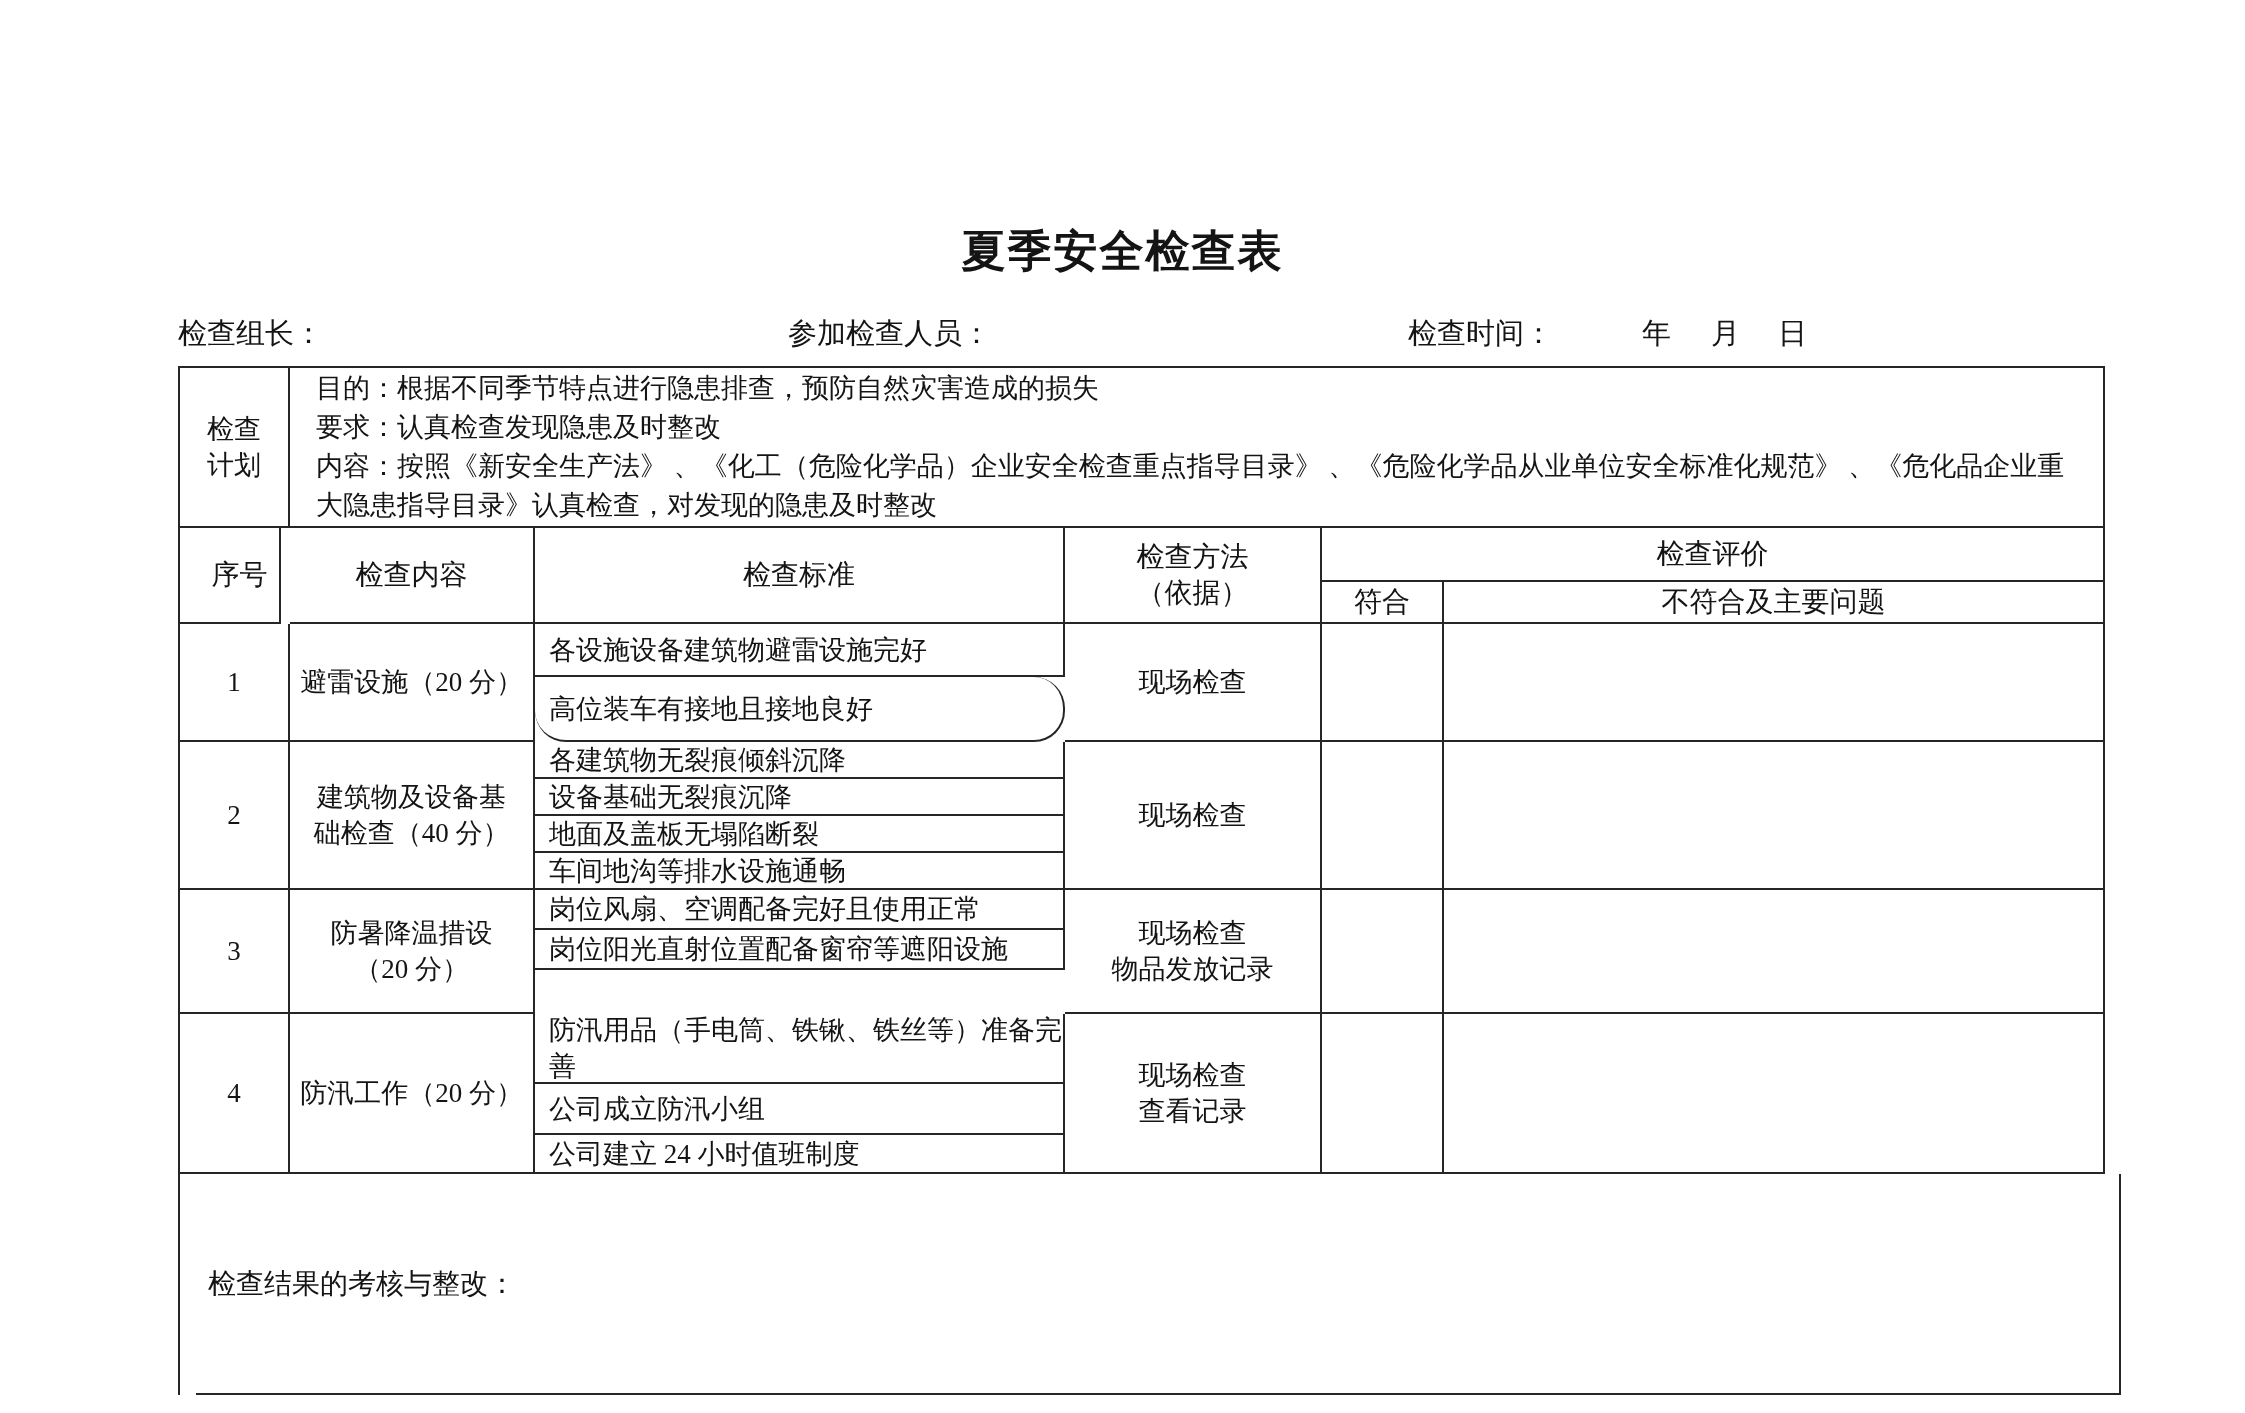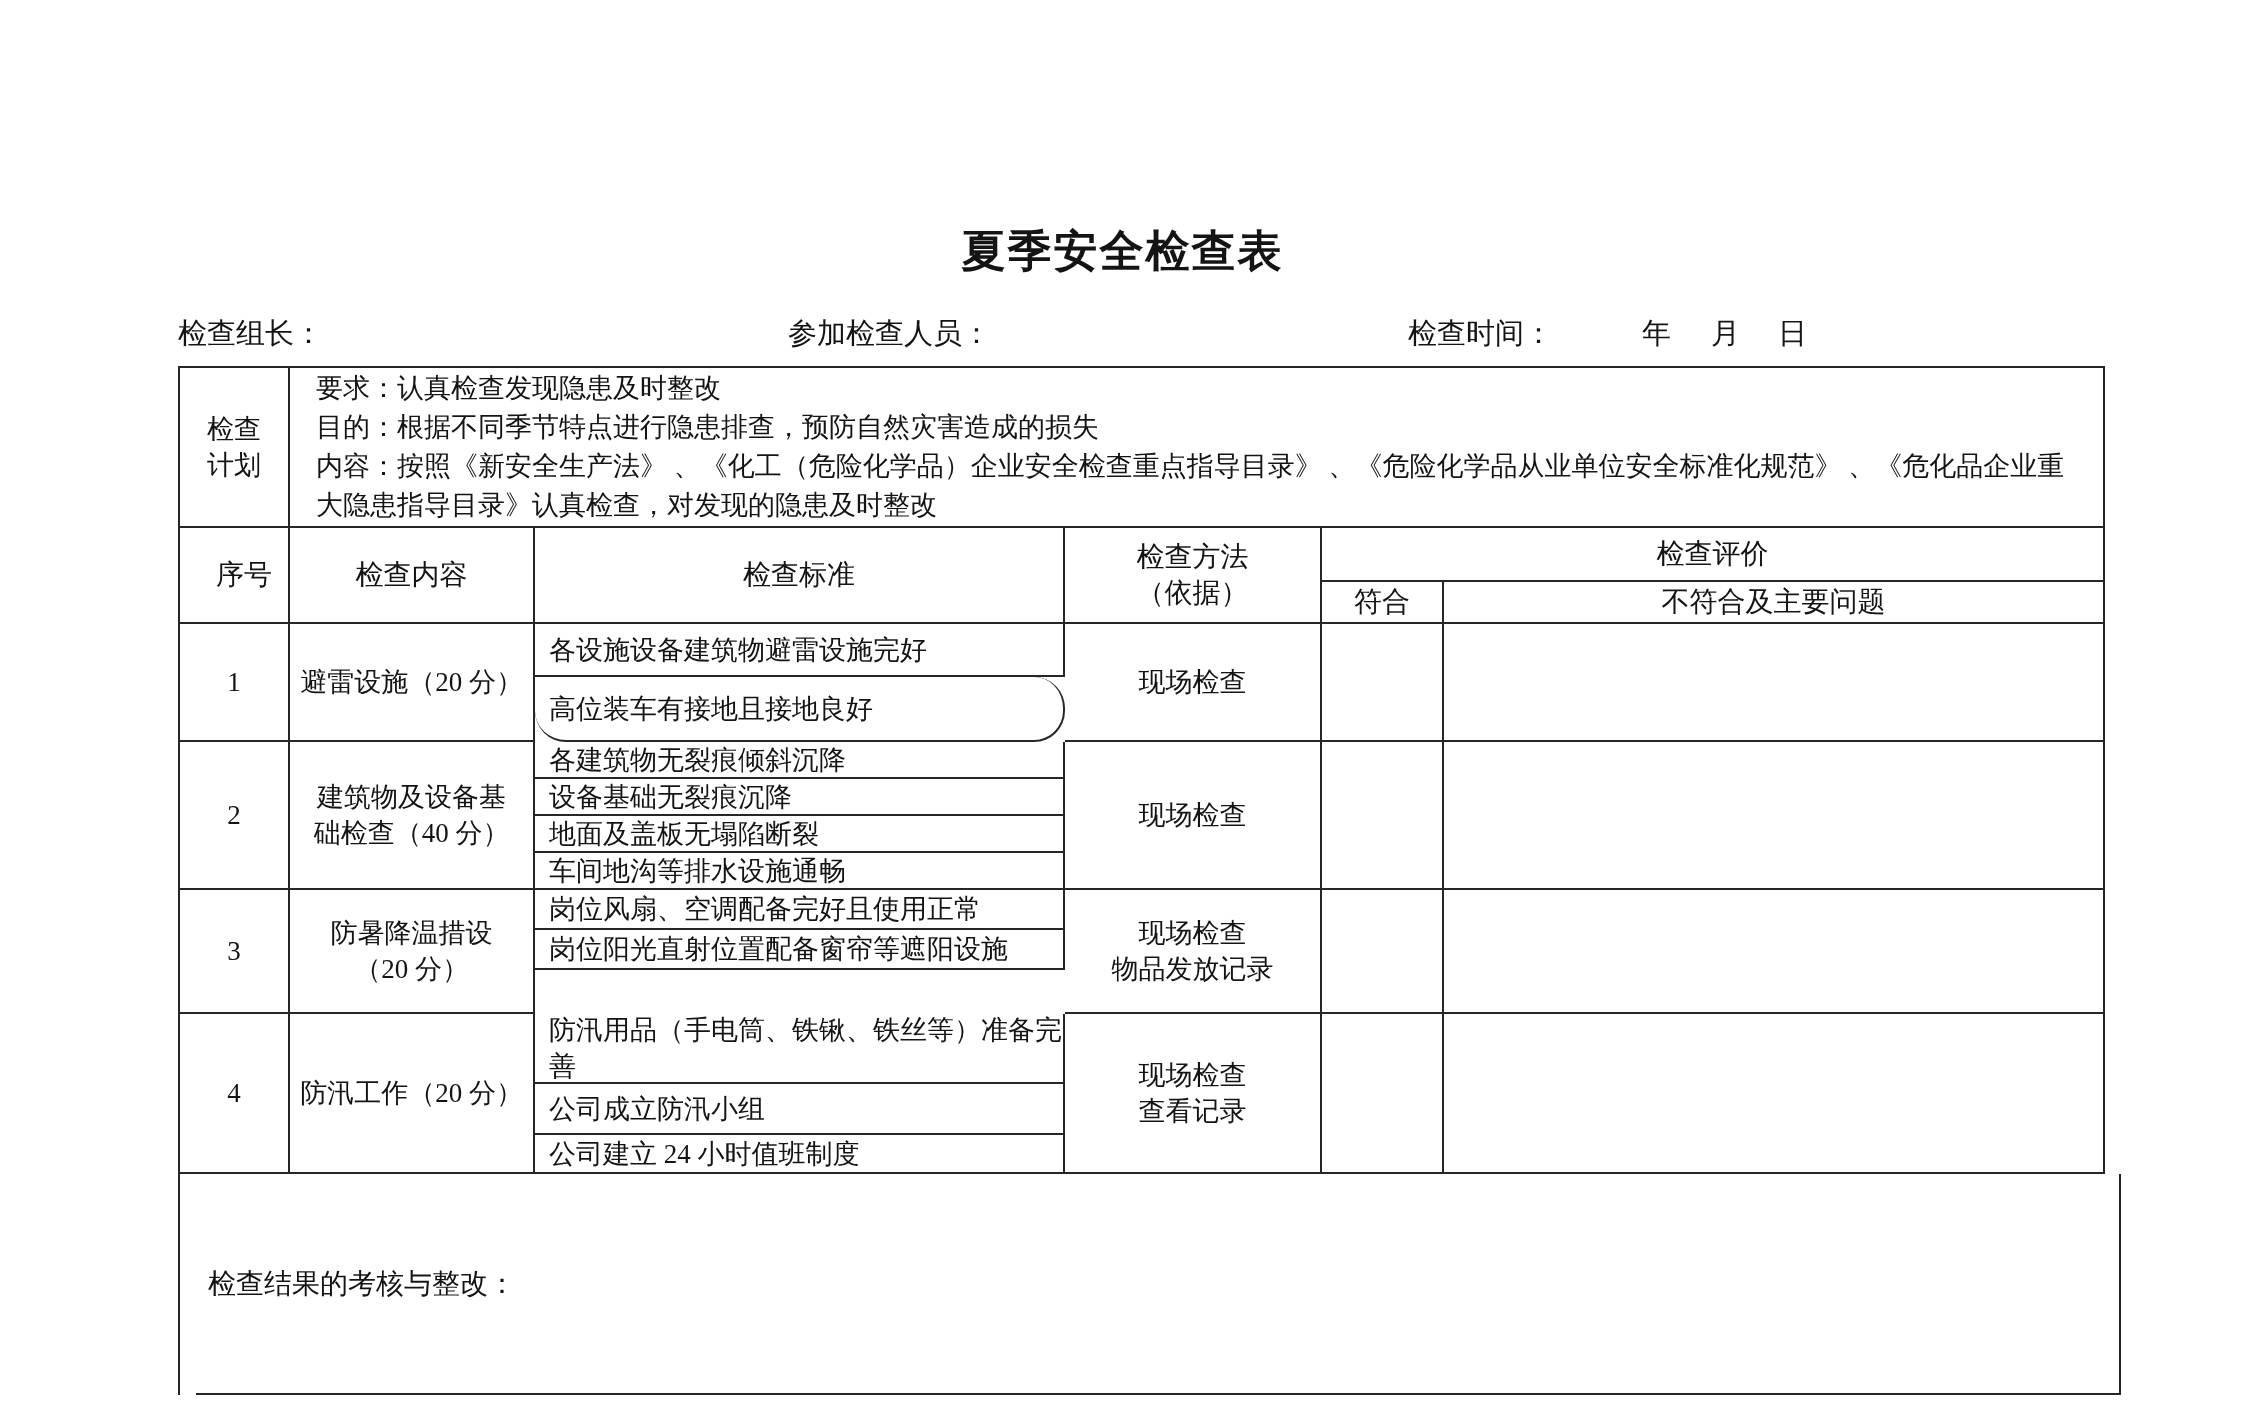--- a/index.html
+++ b/index.html
@@ -55,26 +55,26 @@
   <div class="info" style="left:1408px;">检查时间：</div>
   <div class="info" style="left:1642px;">年</div>
   <div class="info" style="left:1711px;">月</div>
   <div class="info" style="left:1778px;">日</div>
 
   <div id="tbl">
 
     <div class="cell preline" style="left:0;top:0;width:110px;height:160px;">检查
 计划</div>
     <div class="cell plan-body" style="left:110px;top:0;width:1815px;height:160px;">
+      <div>目的：根据不同季节特点进行隐患排查，预防自然灾害造成的损失</div>
       <div>要求：认真检查发现隐患及时整改</div>
-      <div>目的：根据不同季节特点进行隐患排查，预防自然灾害造成的损失</div>
       <div>内容：按照《新安全生产法》 、《化工（危险化学品）企业安全检查重点指导目录》 、《危险化学品从业单位安全标准化规范》 、《危化品企业重大隐患指导目录》认真检查，对发现的隐患及时整改</div>
     </div>
 
-    <div class="cell" style="left:0;top:160px;width:110px;height:96px;font-size:28px;padding-left:20px;">序号</div>
+    <div class="cell" style="left:0;top:160px;width:101px;height:96px;font-size:28px;padding-left:20px;">序号</div>
     <div class="cell" style="left:110px;top:160px;width:245px;height:96px;font-size:28px;">检查内容</div>
     <div class="cell" style="left:355px;top:160px;width:530px;height:96px;font-size:28px;">检查标准</div>
     <div class="cell preline" style="left:885px;top:160px;width:257px;height:96px;font-size:28px;">检查方法
 （依据）</div>
     <div class="cell" style="left:1142px;top:160px;width:783px;height:54px;font-size:28px;">检查评价</div>
     <div class="cell" style="left:1142px;top:214px;width:122px;height:42px;font-size:28px;">符合</div>
     <div class="cell" style="left:1264px;top:214px;width:661px;height:42px;font-size:28px;">不符合及主要问题</div>
 
     <div class="cell" style="left:0;top:256px;width:110px;height:118px;">1</div>
     <div class="cell" style="left:110px;top:256px;width:245px;height:118px;">避雷设施（20 分）</div>

